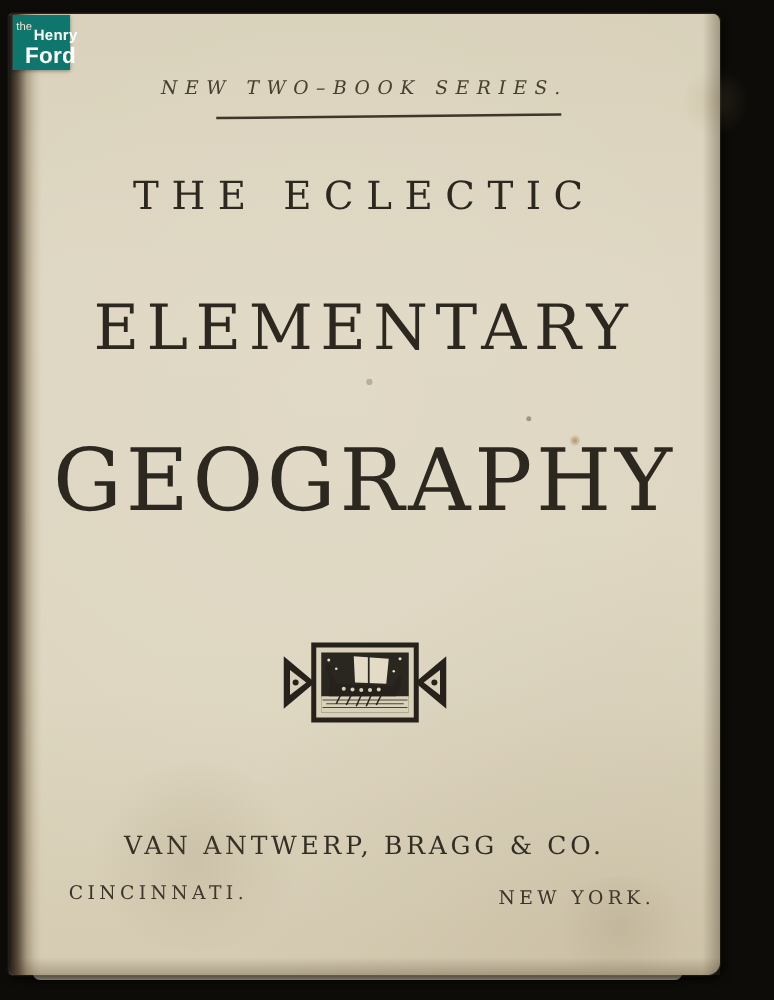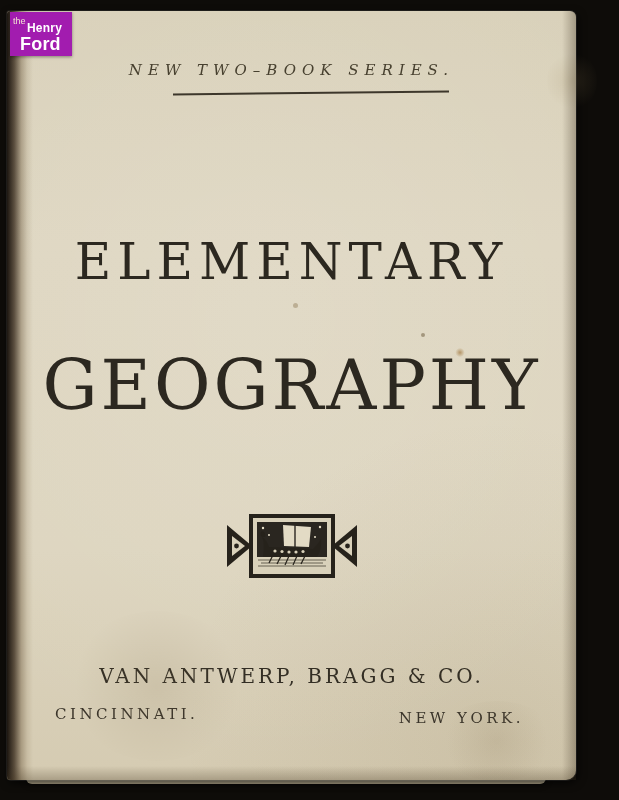--- a/index.html
+++ b/index.html
@@ -92,26 +92,25 @@
   .cities{
     position:absolute;top:694px;left:48px;right:52px;
     display:flex;justify-content:space-between;align-items:flex-start;
     font-size:15px;letter-spacing:3.5px;color:#3a342a;
   }
   .city-right{margin-top:4px;}
 
   
   .badge{
     position:absolute;left:10px;top:12px;width:46px;height:44px;
-    background:#a21caf;
+    background:#0f766e;
     box-shadow:0 1px 3px rgba(0,0,0,0.4);
     font-family:"Liberation Sans","DejaVu Sans",sans-serif;
     color:#ffffff;
     line-height:1;
-    padding-left:16px;
   }
   .badge .the{
     position:absolute;left:3px;top:5px;
     font-size:9px;font-weight:normal;color:#f3e3d2;
   }
   .badge .henry{
     position:absolute;left:17px;top:10px;
     font-size:12px;font-weight:bold;letter-spacing:0.2px;
   }
   .badge .ford{
@@ -124,20 +123,21 @@
 
 <div class="photo">
 
   <div class="under-page"></div>
 
   <div class="page">
 
     <div class="series">NEW TWO–BOOK SERIES.</div>
     <div class="series-rule"></div>
 
+    <div class="title-line t1">THE ECLECTIC</div>
     <div class="title-line t2">ELEMENTARY</div>
     <div class="title-line t3">GEOGRAPHY</div>
 
     <svg class="vignette" viewBox="0 0 134 66" xmlns="http://www.w3.org/2000/svg">
 
       <polygon points="2,12 27,33 2,54" fill="#26221b"></polygon>
       <polygon points="7,23 20,33 7,43" fill="#d9d1ba"></polygon>
       <circle cx="11.5" cy="33" r="2.4" fill="#26221b"></circle>
 
       <polygon points="132,12 107,33 132,54" fill="#26221b"></polygon>

